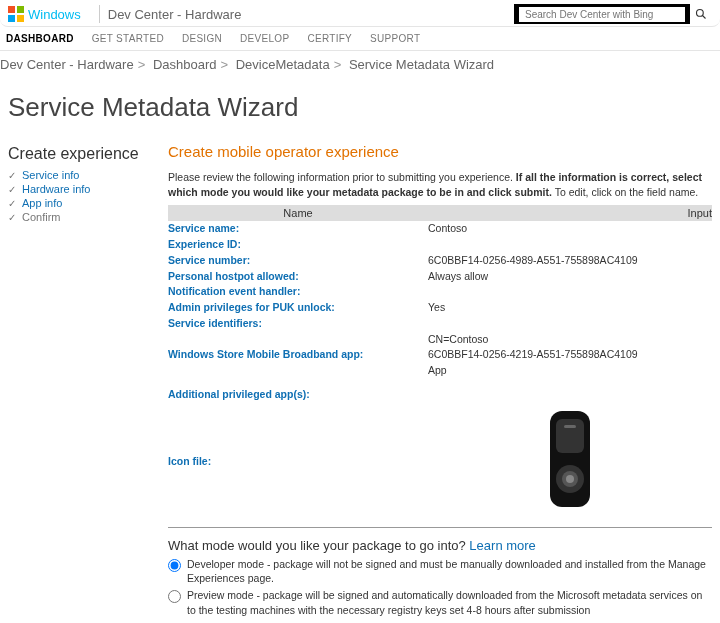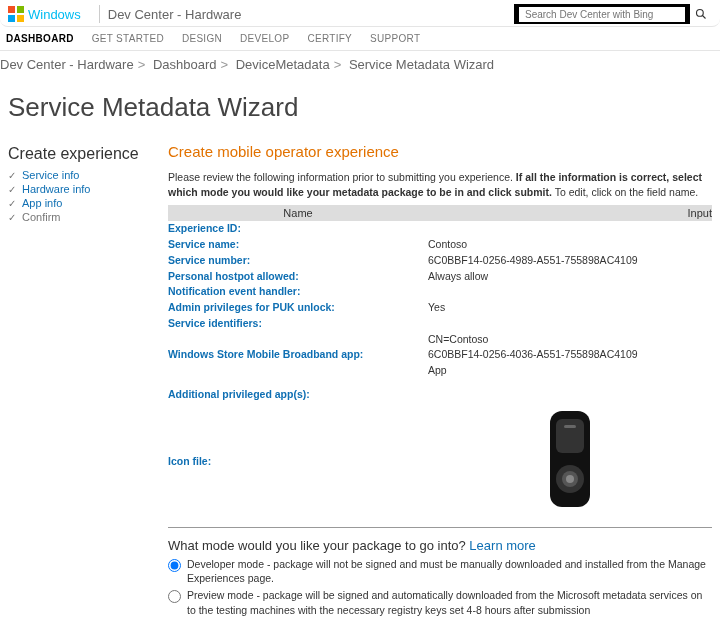--- a/index.html
+++ b/index.html
@@ -192,26 +192,26 @@
     <div class="instr">
       <span>Please review the following information prior to submitting you experience. </span><b>If all the information is correct, select which mode you would like your metadata package to be in and click submit.</b><span> To edit, click on the field name.</span>
     </div>
 
     <div class="table-head">
       <div class="c1">Name</div>
       <div class="c2">Input</div>
     </div>
 
     <div class="row">
-      <div class="c1">Experience ID:</div>
-      <div class="c2"></div>
-    </div>
-    <div class="row">
       <div class="c1">Service name:</div>
       <div class="c2">Contoso</div>
+    </div>
+    <div class="row">
+      <div class="c1">Experience ID:</div>
+      <div class="c2"></div>
     </div>
     <div class="row">
       <div class="c1">Service number:</div>
       <div class="c2">6C0BBF14-0256-4989-A551-755898AC4109</div>
     </div>
     <div class="row">
       <div class="c1">Personal hostpot allowed:</div>
       <div class="c2">Always allow</div>
     </div>
     <div class="row">
@@ -222,21 +222,21 @@
       <div class="c1">Admin privileges for PUK unlock:</div>
       <div class="c2">Yes</div>
     </div>
     <div class="row">
       <div class="c1">Service identifiers:</div>
       <div class="c2"></div>
     </div>
     <div class="row tall">
       <div class="c1" style="align-self:center;">Windows Store Mobile Broadband app:</div>
       <div class="c2">CN=Contoso
-6C0BBF14-0256-4036-A551-755898AC4109
+6C0BBF14-0256-4219-A551-755898AC4109
 App</div>
     </div>
     <div class="row" style="margin-top:8px;gap:40px;">
       <div class="c1">Additional privileged app(s):</div>
       <div class="c2"></div>
     </div>
     <div class="row" style="align-items:center;">
       <div class="c1">Icon file:</div>
       <div class="c2 icon-cell">
         <svg class="device-svg" width="48" height="100" viewBox="0 0 48 100">

